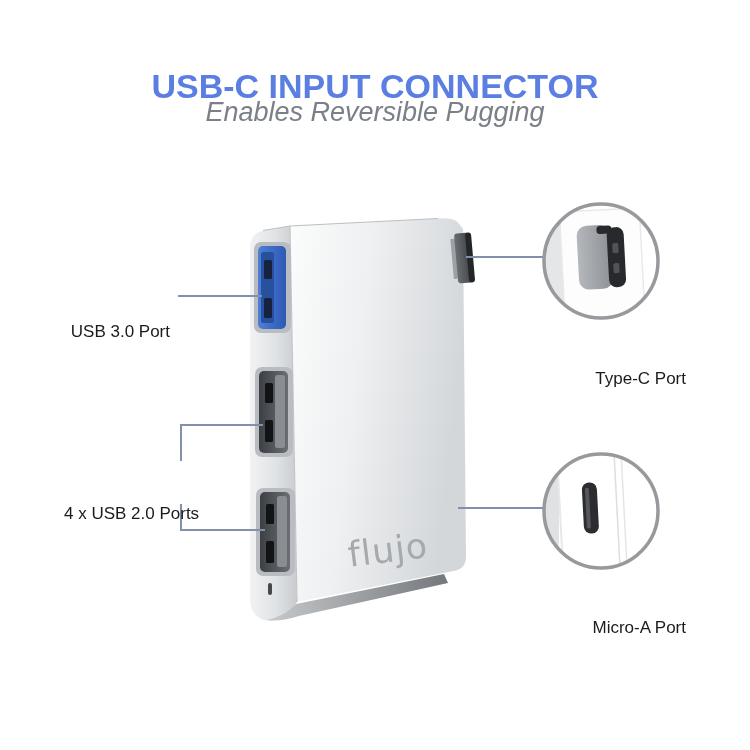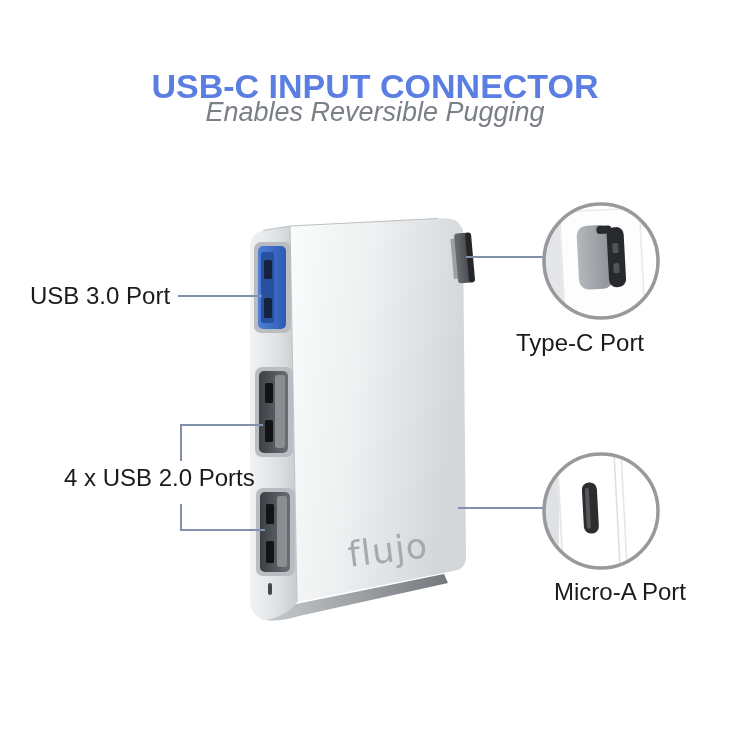--- a/index.html
+++ b/index.html
@@ -12,26 +12,26 @@
     font-size:34px;font-weight:bold;letter-spacing:0px;color:var(--title-blue,#5b7ee2);margin-top:19px;
   }
   .subtitle{
     position:absolute;top:97px;left:0;width:750px;text-align:center;
     font-size:27px;font-style:italic;color:var(--subtitle-gray,#7b7f87);
   }
   .dev-svg{position:absolute;left:0;top:0;}
   .callout{stroke:var(--callout-line,#8191ac);stroke-width:2;fill:none;}
   .zoom-ring{stroke:var(--circle-border,#97999d);stroke-width:3.5;fill:none;}
   .port-label{
-    position:absolute;font-size:24px;color:var(--label-text,#1b1b1d);
-    line-height:24px;white-space:nowrap;
+    position:absolute;font-size:17px;color:var(--label-text,#1b1b1d);
+    line-height:24px;white-space:nowrap;margin-top:36px;
   }
   .lbl-usb3{left:30px;top:284px;width:140px;text-align:right;}
   .lbl-usb2{left:64px;top:466px;}
-  .lbl-typec{left:516px;top:331px;width:170px;text-align:left;}
+  .lbl-typec{left:516px;top:331px;width:170px;text-align:right;}
   .lbl-microa{left:516px;top:580px;width:170px;text-align:right;}
   .brand-logo{
     position:absolute;left:326px;top:530px;width:124px;text-align:center;
     font-size:35px;color:var(--logo-gray,#a7aaad);letter-spacing:1px;
     transform:rotate(-7deg);transform-origin:50% 50%;
     font-family:"DejaVu Sans", sans-serif;
   }
 </style>
 </head>
 <body>

